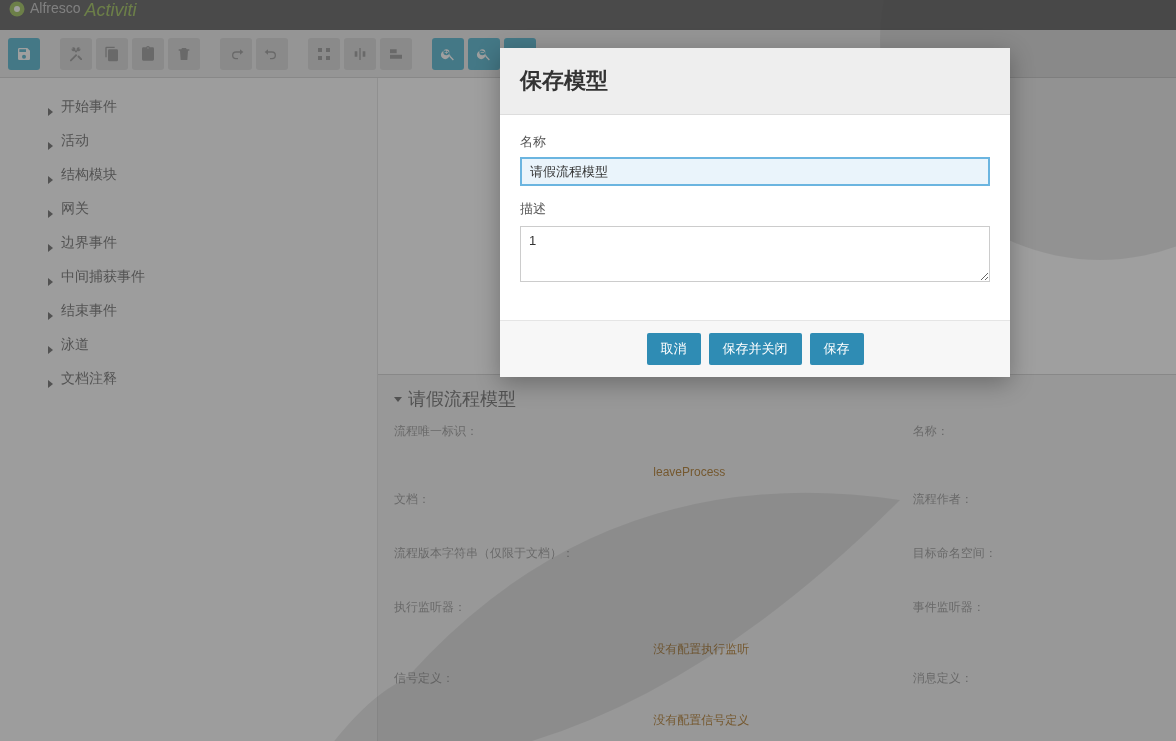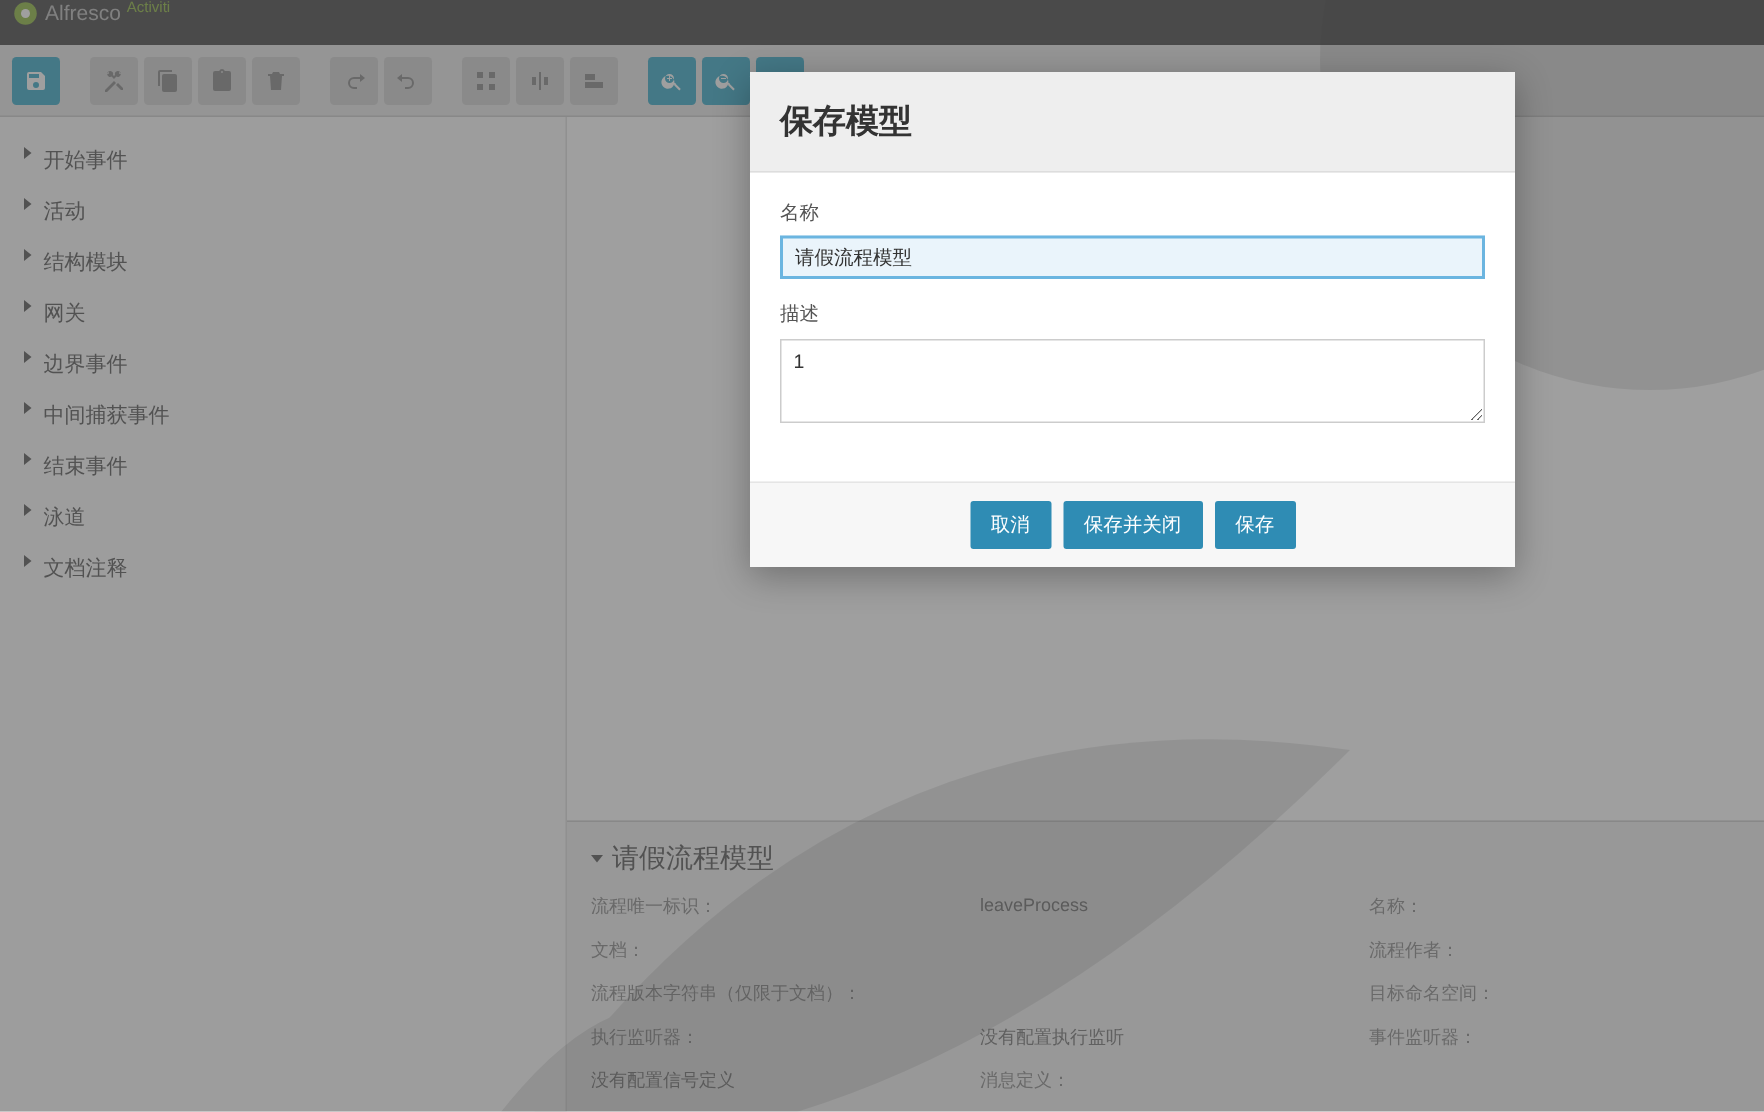--- a/index.html
+++ b/index.html
@@ -3,40 +3,40 @@
   <meta charset="utf-8">
   <style>
     * { margin: 0; padding: 0; box-sizing: border-box; }
     body { font-family: "Helvetica Neue", Arial, sans-serif; width: 1176px; height: 741px; overflow: hidden; position: relative; background: #fff; }
     
     .wm-overlay { position: absolute; inset: 0; pointer-events: none; z-index: 1; opacity: 0.12; }
     
     .topbar { height: 30px; background: #444; display: flex; align-items: flex-start; padding-left: 8px; }
     .logo-icon { width: 18px; height: 18px; display: inline-block; margin-right: 4px; }
     .logo-text1 { color: #bbb; font-size: 14px; font-weight: 500; }
-    .logo-text2 { color: #8fb93e; font-size: 10px; margin-left: 4px; }
+    .logo-text2 { color: #8fb93e; font-size: 18px; margin-left: 4px; font-style: italic; }
     
     .toolbar { height: 48px; background: #e8e8e8; display: flex; align-items: center; padding: 0 8px; gap: 4px; border-bottom: 1px solid #ccc; }
     .tb-btn { width: 32px; height: 32px; background: #35a9c7; border-radius: 3px; display: flex; align-items: center; justify-content: center; cursor: pointer; color: #fff; }
     .tb-btn.muted { background: #d0d0d0; color: #888; }
     .tb-sep { width: 12px; }
     
     .main { display: flex; height: calc(100% - 78px); }
     .sidebar { width: 378px; background: #fafafa; border-right: 1px solid #ddd; padding: 12px 0; }
-    .side-item { padding: 8px 16px; font-size: 14px; color: #555; display: flex; align-items: flex-start; cursor: pointer; }
+    .side-item { padding: 8px 16px; font-size: 14px; color: #555; display: flex; align-items: flex-end; cursor: pointer; margin-left: 32px; }
     .side-caret { display: inline-block; width: 0; height: 0; border-top: 4px solid transparent; border-bottom: 4px solid transparent; border-left: 5px solid #555; margin-right: 8px; }
     
     .canvas { flex: 1; background: #fff; position: relative; }
     
     .props { position: absolute; bottom: 0; left: 378px; right: 0; background: #f0f0f0; border-top: 1px solid #ccc; padding: 12px 16px; }
     .props-title { font-size: 18px; color: #555; margin-bottom: 12px; display: flex; align-items: center; }
     .props-caret { display: inline-block; width: 0; height: 0; border-left: 4px solid transparent; border-right: 4px solid transparent; border-top: 5px solid #555; margin-right: 6px; }
     .props-grid { display: grid; grid-template-columns: 1fr 1fr 1fr; column-gap: 20px; row-gap: 10px; font-size: 12px; color: #888; gap: 12px; }
     .props-label { color: #888; }
-    .props-val { color: #737373; }
+    .props-val { color: #a16207; margin-top: 42px; }
     
     .overlay { position: absolute; inset: 0; background: rgba(80,80,80,0.55); z-index: 10; }
     
     .modal { position: absolute; top: 48px; left: 500px; width: 510px; background: #fff; z-index: 20; box-shadow: 0 6px 24px rgba(0,0,0,0.3); border-radius: 3px; }
     .modal-header { background: #eee; padding: 18px 20px; border-bottom: 1px solid #ddd; font-size: 22px; font-weight: bold; color: #333; }
     .modal-body { padding: 18px 20px 20px; }
     .form-label { font-size: 13px; color: #555; margin-bottom: 6px; display: block; }
     .form-input { width: 100%; padding: 5px 8px; border: 2px solid #6bb5e0; background: #eaf4fb; font-size: 13px; color: #333; outline: none; }
     .form-textarea { width: 100%; padding: 6px 8px; border: 1px solid #ccc; font-size: 13px; color: #333; resize: both; height: 56px; margin-top: 2px; font-family: inherit; }
     .form-group { margin-bottom: 14px; }
@@ -189,20 +189,21 @@
     <span class="props-label">流程作者：</span>
 
     <span class="props-label">流程版本字符串（仅限于文档）：</span>
     <span class="props-val"></span>
     <span class="props-label">目标命名空间：</span>
 
     <span class="props-label">执行监听器：</span>
     <span class="props-val">没有配置执行监听</span>
     <span class="props-label">事件监听器：</span>
 
+    <span class="props-label">信号定义：</span>
     <span class="props-val">没有配置信号定义</span>
     <span class="props-label">消息定义：</span>
   </div>
 </div>
 
 <div class="overlay"></div>
 <div class="modal">
   <div class="modal-header">保存模型</div>
   <div class="modal-body">
     <div class="form-group">

